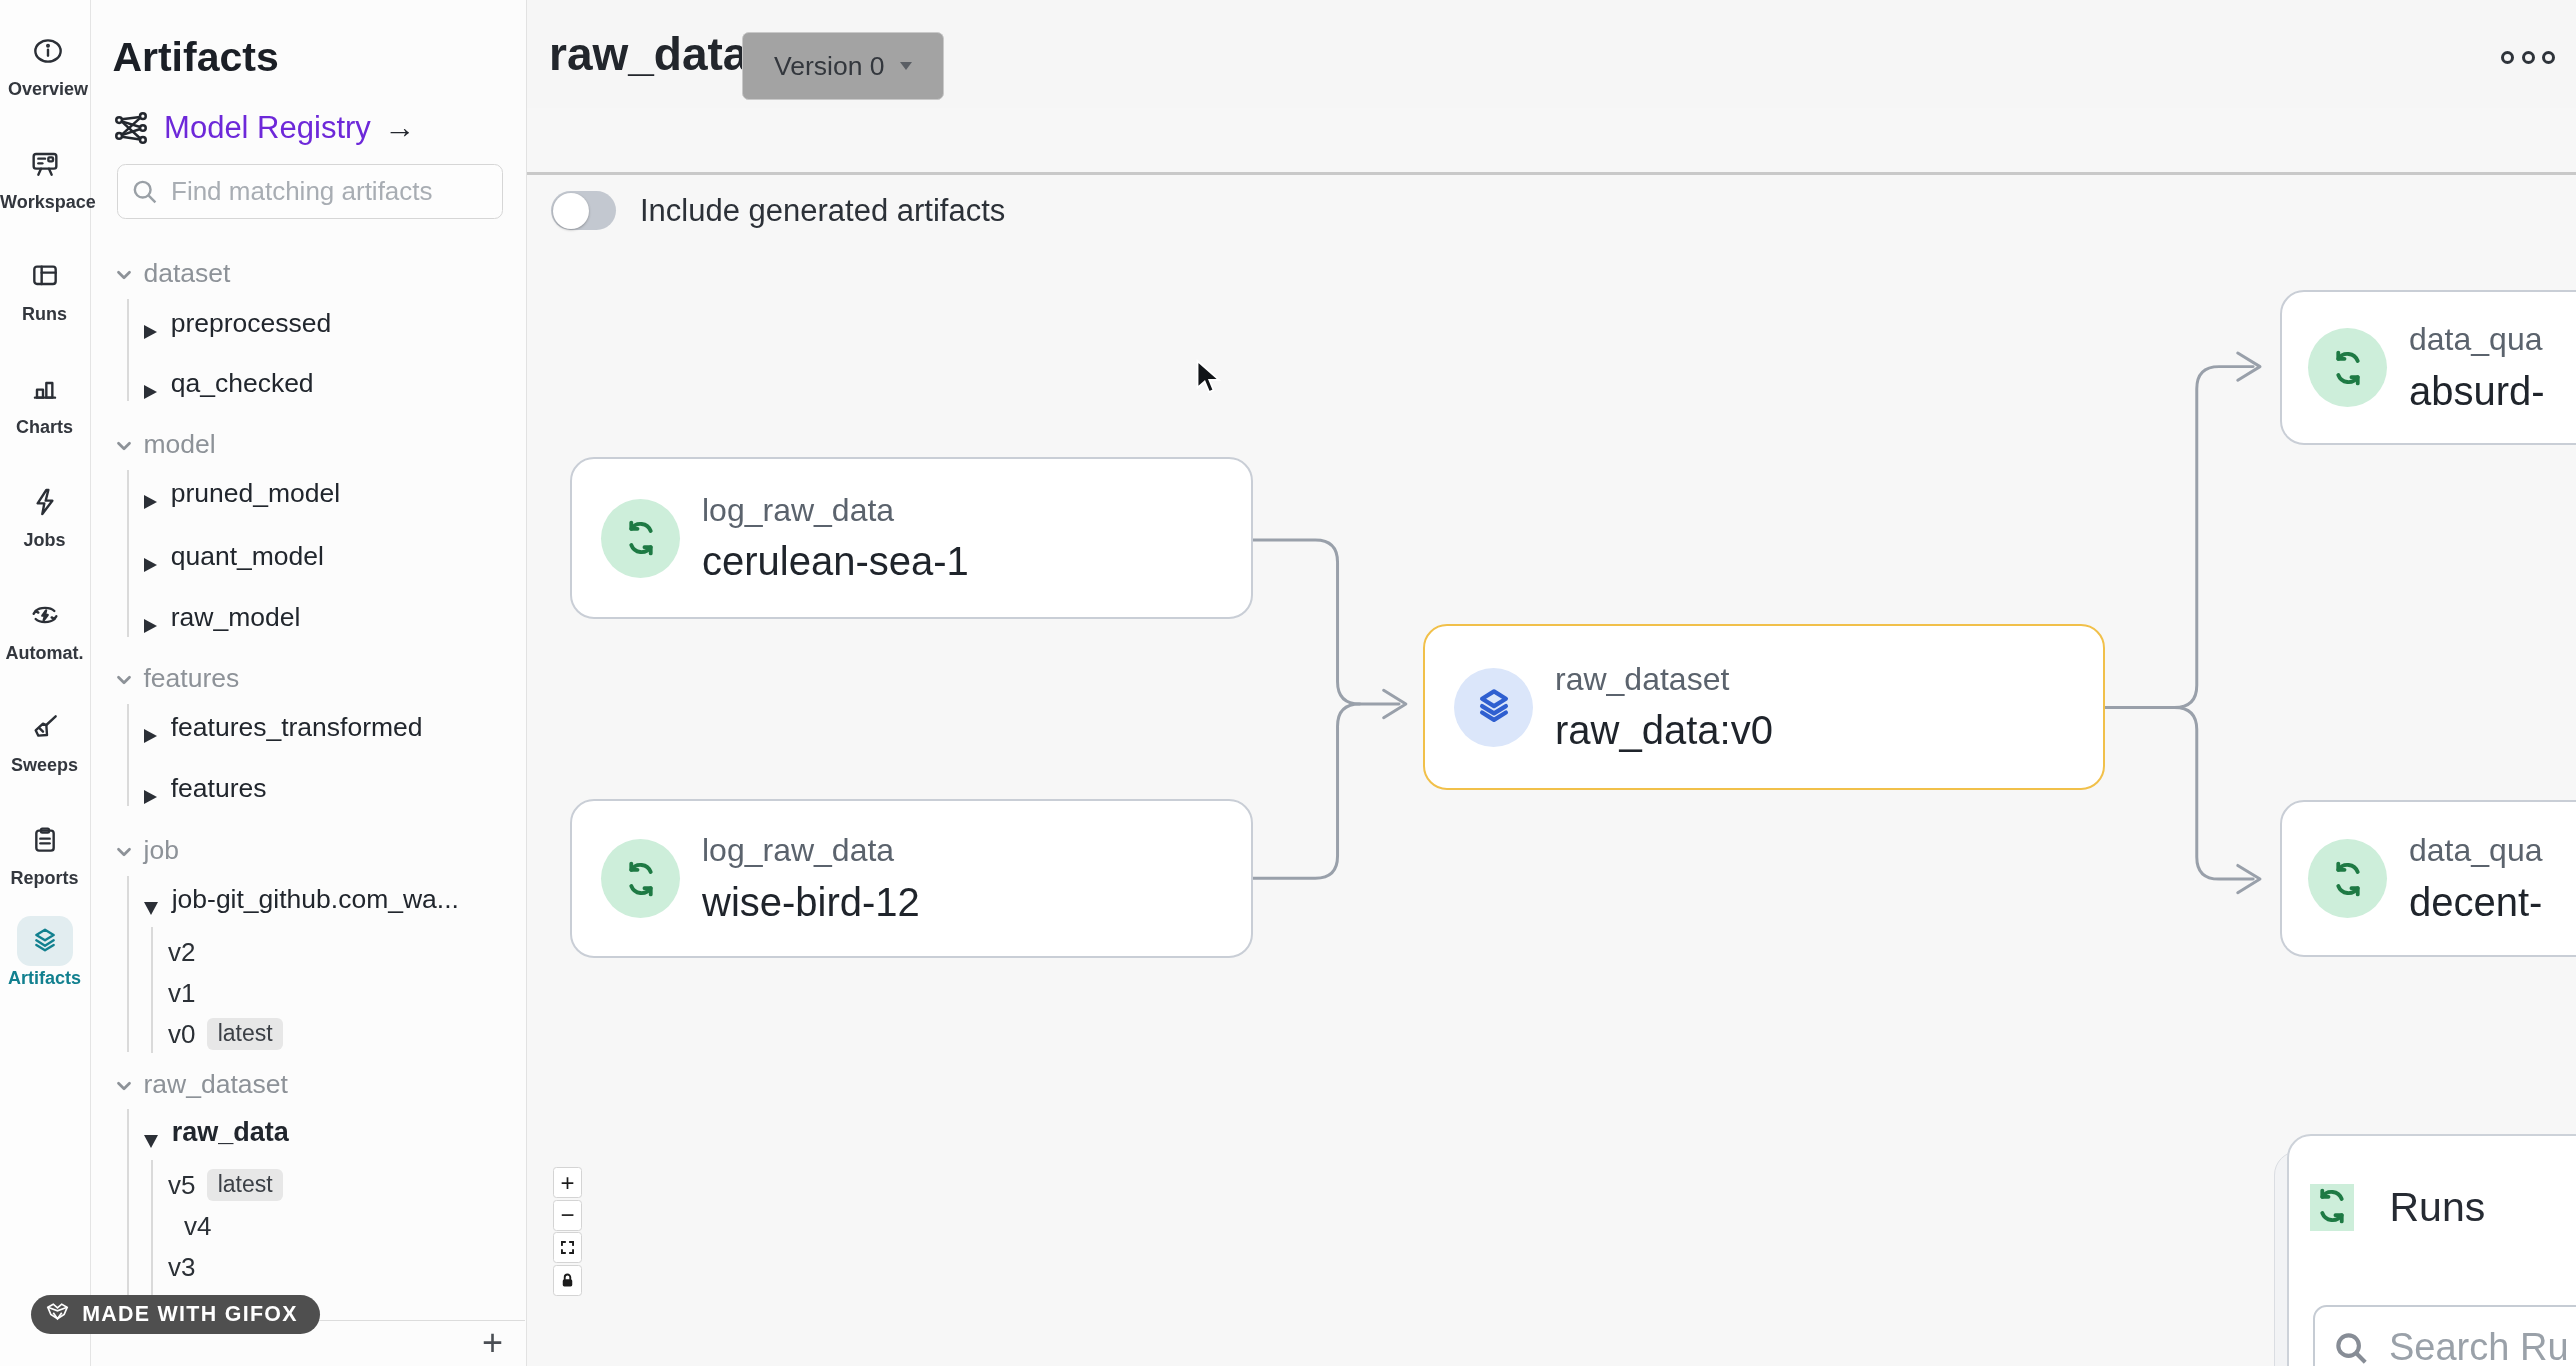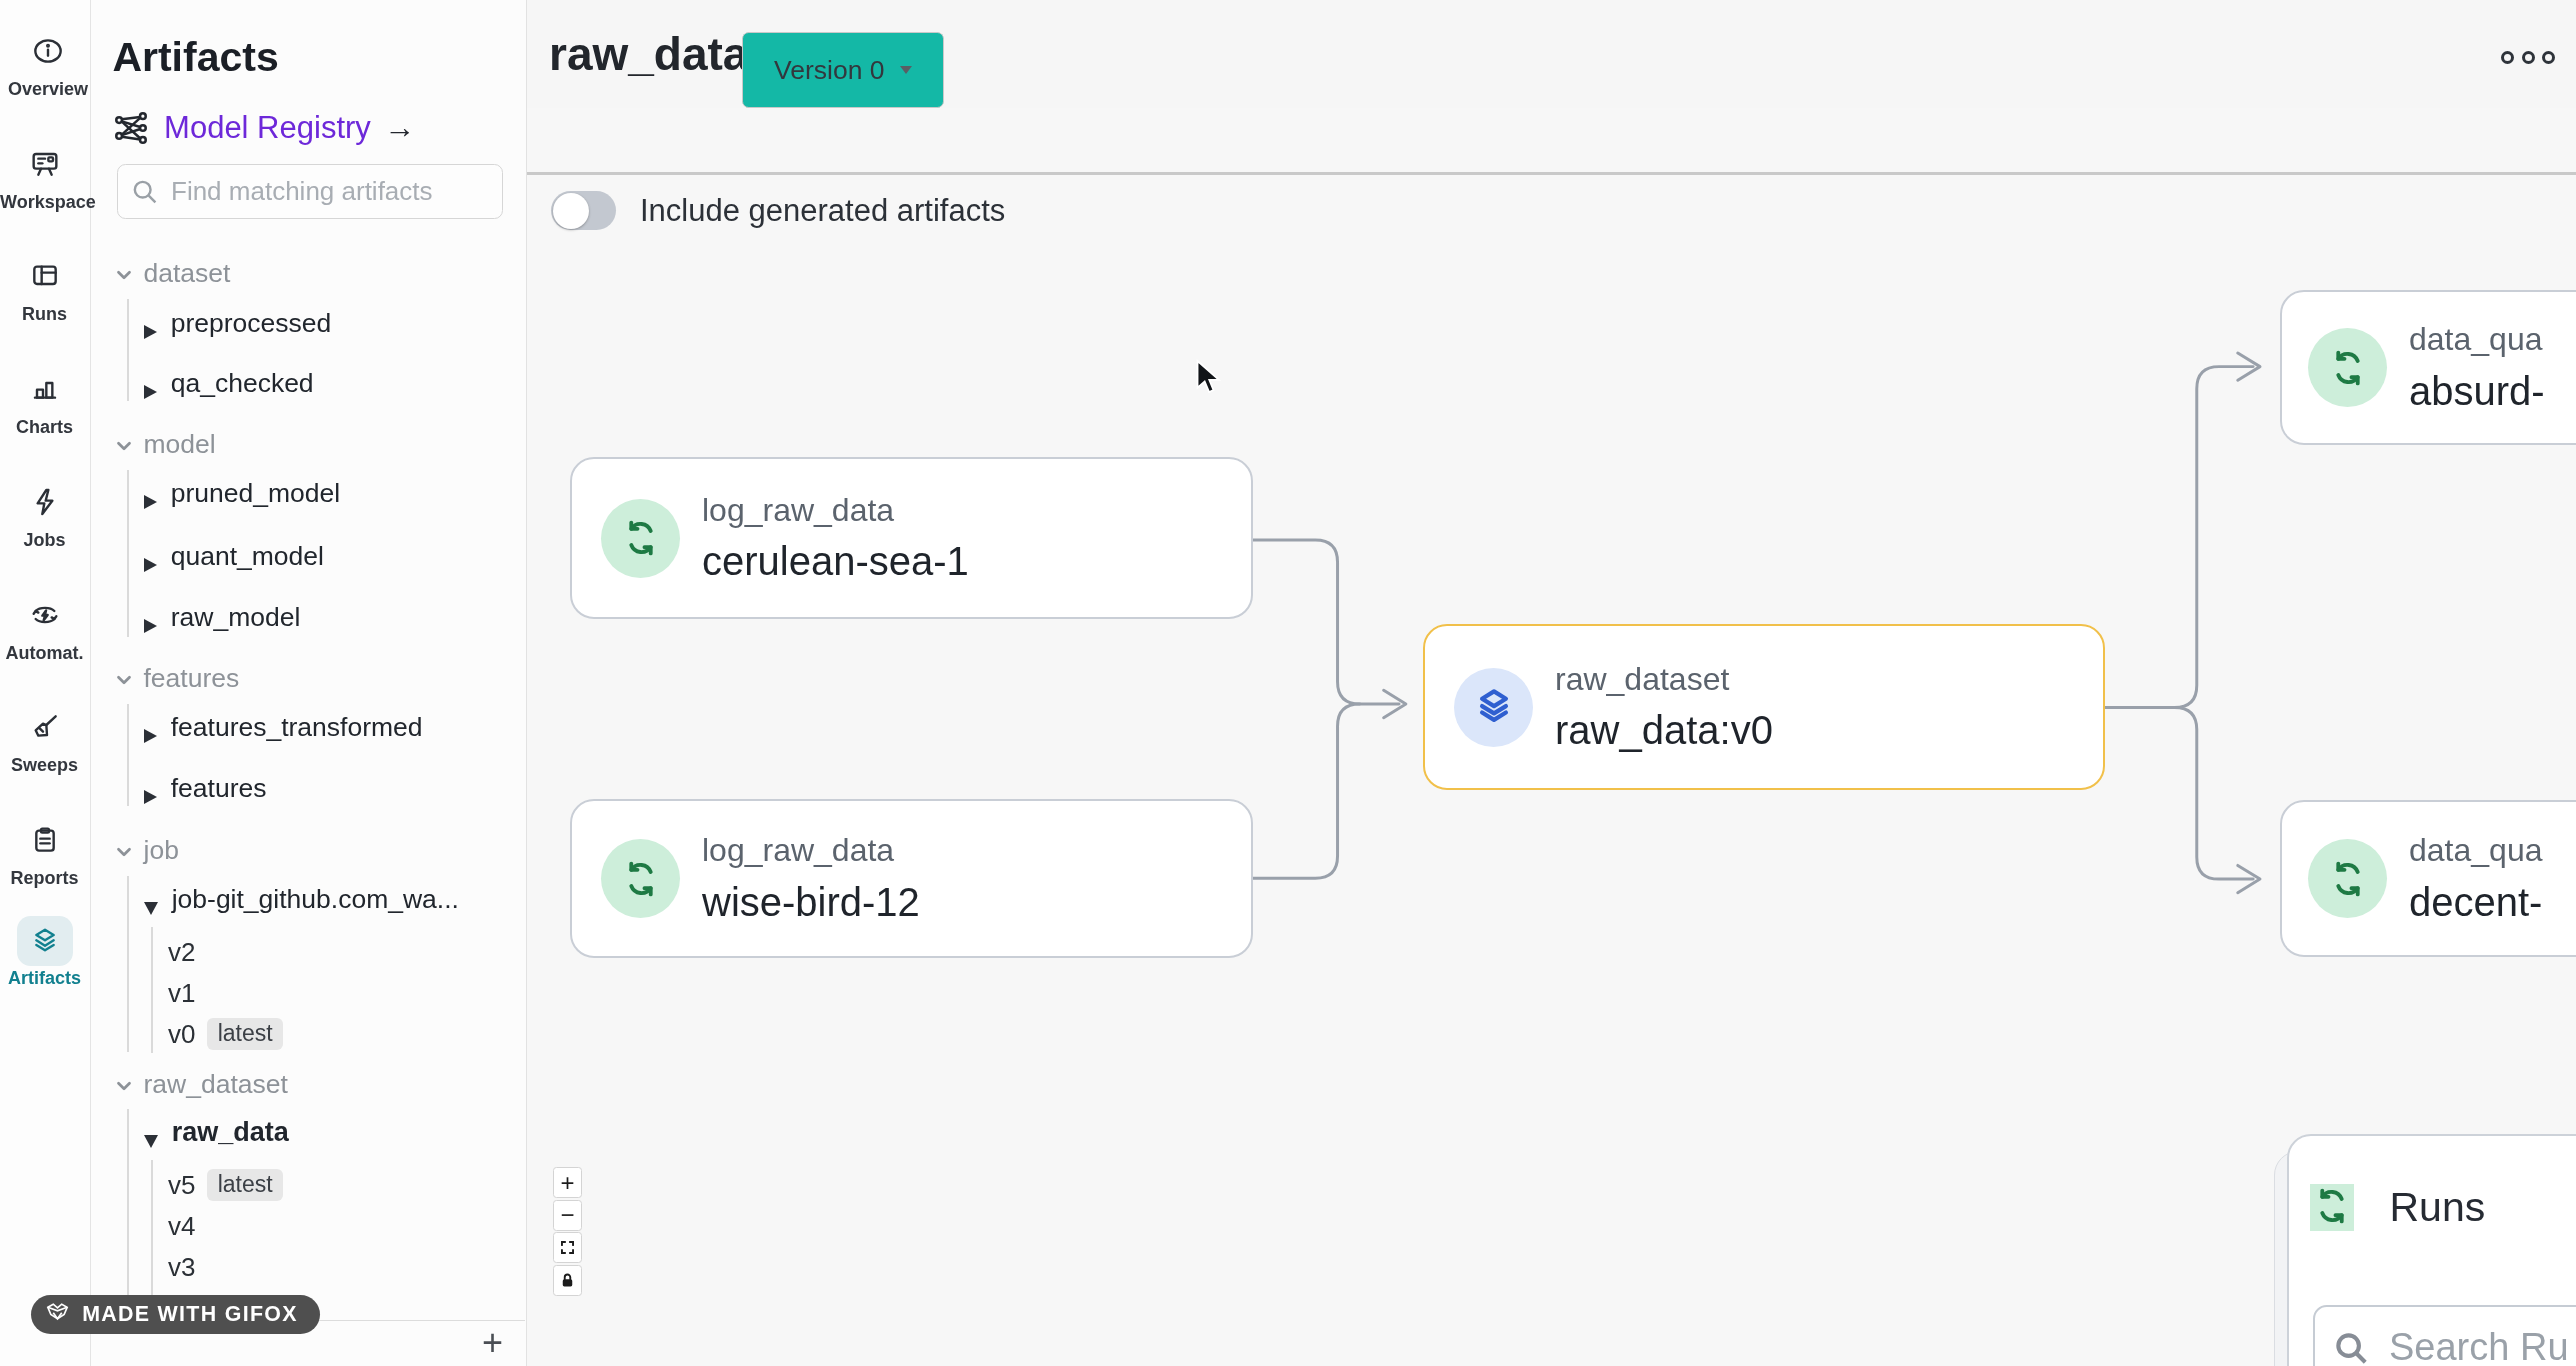--- a/index.html
+++ b/index.html
@@ -45,21 +45,21 @@
   .titem-label.bold { font-weight:700; font-size:27px; }
   .tver-label { font-size:26px; color:#2b3036; }
   .badge { background:#e7e7e7; border-radius:6px; padding:2.6px 10.2px; font-size:23px; color:#3c4046; margin-left:12px; }
   .guide { position:absolute; width:1.7px; background:#dadada; }
   .sb-footer { position:absolute; left:0; top:1320px; width:434px; height:47px; background:#fcfcfc; border-top:1.7px solid #dcdcdc; z-index:5; }
   .sb-add { position:absolute; right:22px; top:1.7px; font-size:36px; font-weight:300; color:#4a4e54; cursor:pointer; line-height:39px; }
 
   
   .header-strip { left:526px; top:0; width:2050px; height:108px; background:#f6f6f6; z-index:30; }
   .page-title { position:absolute; left:23px; top:27px; font-size:46px; font-weight:700; color:#22262c; }
-  .version-btn { position:absolute; left:216px; top:32px; width:202px; height:76px; background:#14b8a6; border:1.7px solid #c9c9c9; border-radius:6.8px; display:flex; align-items:center; justify-content:center; gap:15.4px; cursor:pointer; }
+  .version-btn { position:absolute; left:216px; top:32px; width:202px; height:68px; background:#a3a3a3; border:1.7px solid #c9c9c9; border-radius:6.8px; display:flex; align-items:center; justify-content:center; gap:15.4px; cursor:pointer; }
   .version-btn .vlabel { font-size:26.5px; color:#33373d; }
   .caret-down { width:0; height:0; border-top:8.5px solid #5a5e64; border-left:6px solid transparent; border-right:6px solid transparent; }
   .ellipsis { position:absolute; left:1975px; top:51px; display:flex; gap:7.7px; cursor:pointer; }
   .ellipsis .dot { width:13px; height:13px; border:3.4px solid #2e333a; border-radius:50%; }
 
   
   .tabs-band { left:526px; top:108px; width:2050px; height:66px; background:#ffffff; z-index:30; display:flex; align-items:center; padding-left:84px; gap:73px; }
   .tabs-divider { left:526px; top:172px; width:2050px; height:2.6px; background:#c9c9c9; z-index:30; }
   .tab { position:relative; height:66px; display:flex; align-items:center; font-size:30px; color:#39404a; cursor:pointer; padding:0 3.4px; }
   .tab.active { color:#2c3238; }
@@ -469,21 +469,21 @@
       <span class="tgroup-label">raw_dataset</span>
     </div>
     <div class="trow" style="left:53px; top:1110px;">
       <span class="tri-down"></span>
       <span class="titem-label bold">raw_data</span>
     </div>
     <div class="trow" style="left:77px; top:1163px;">
       <span class="tver-label">v5</span>
       <span class="badge">latest</span>
     </div>
-    <div class="trow" style="left:77px; top:1204px;">
+    <div class="trow" style="left:93px; top:1204px;">
       <span class="tver-label">v4</span>
     </div>
     <div class="trow" style="left:77px; top:1245px;">
       <span class="tver-label">v3</span>
     </div>
     <div class="trow" style="left:77px; top:1286px;">
       <span class="tver-label">v2</span>
     </div>
 
     <div class="sb-footer">

